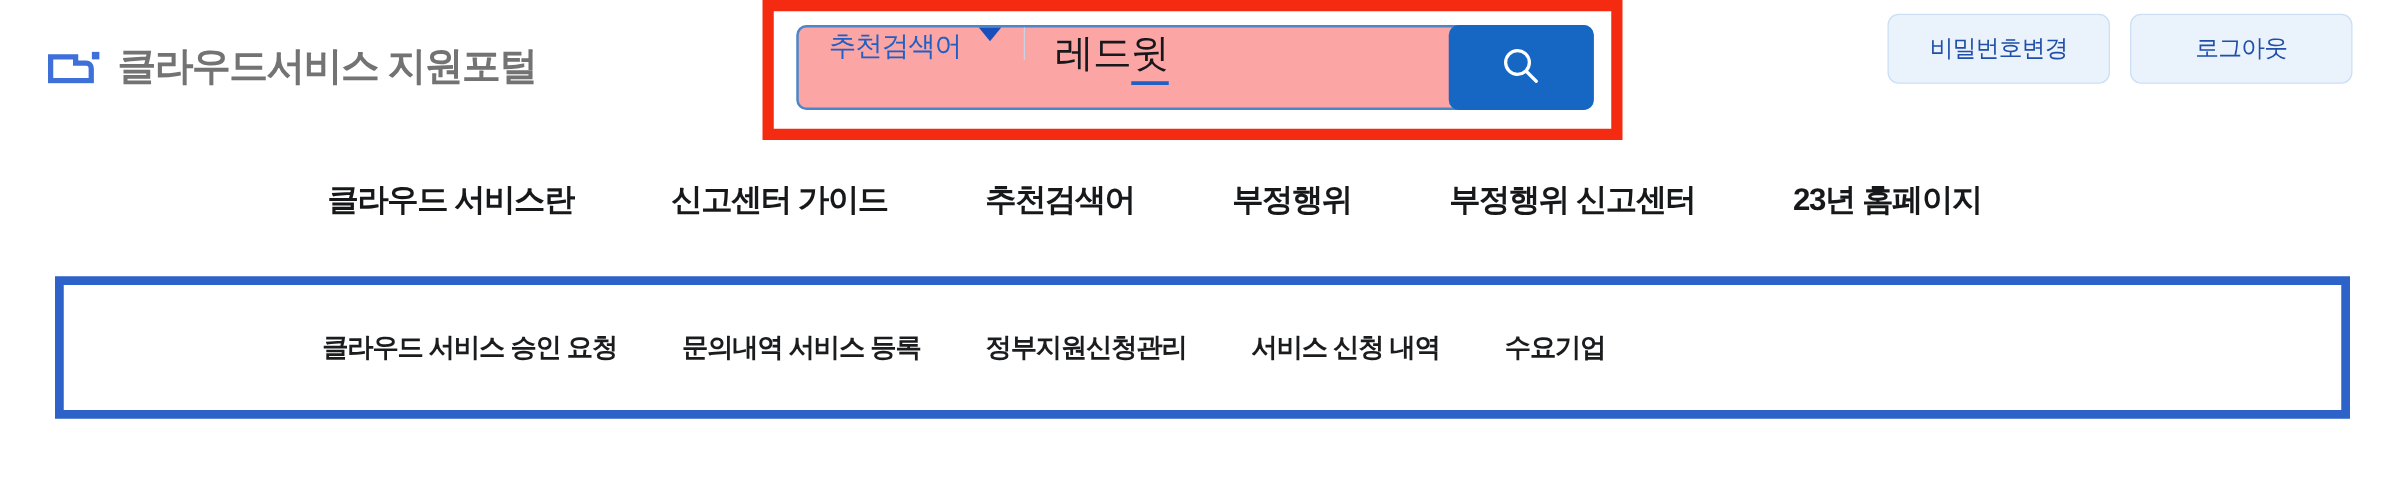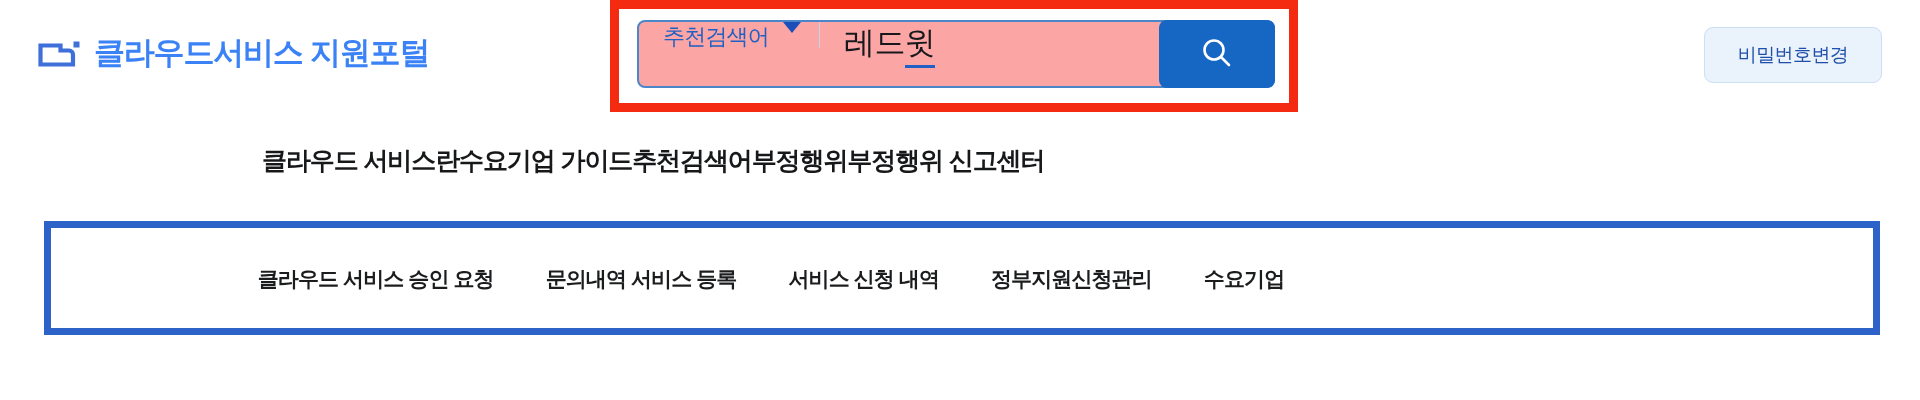--- a/index.html
+++ b/index.html
@@ -36,21 +36,21 @@
   }
   .logo-mark {
     width: 44px;
     height: 27px;
     position: relative;
     flex: 0 0 auto;
   }
   .logo-text {
     font-size: 31px;
     font-weight: 700;
-    color: #3b82f6;
+    color: #737373;
     letter-spacing: -1.2px;
     white-space: nowrap;
     line-height: 1;
     padding-bottom: 2px;
   }
 
   
   .search-highlight {
     position: absolute;
     left: 610px;
@@ -132,21 +132,21 @@
     align-items: center;
     justify-content: center;
     cursor: pointer;
     padding: 0;
   }
 
   
   .account-buttons {
     position: absolute;
     right: 38px;
-    top: 27px;
+    top: 11px;
     display: flex;
     gap: 16px;
   }
   .acct-btn {
     min-width: 178px;
     height: 56px;
     background: #eaf2fc;
     border: 1px solid #cbdff5;
     border-radius: 9px;
     color: #1f4fa8;
@@ -168,20 +168,21 @@
     left: 0;
     top: 132px;
     width: 1920px;
     height: 56px;
     display: flex;
     align-items: center;
   }
   .main-nav-inner {
     display: flex;
     align-items: center;
+    gap: 78px;
     margin-left: 262px;
     text-align: right;
   }
   .main-nav-item {
     font-size: 25px;
     font-weight: 700;
     color: #17181a;
     letter-spacing: -1.1px;
     white-space: nowrap;
     cursor: pointer;
@@ -257,36 +258,38 @@
         <svg width="38" height="38" viewBox="0 0 38 38" xmlns="http://www.w3.org/2000/svg">
           <circle cx="16" cy="16" r="9.5" fill="none" stroke="#ffffff" stroke-width="2.6"></circle>
           <line x1="23" y1="23" x2="31" y2="31" stroke="#ffffff" stroke-width="2.6" stroke-linecap="round"></line>
         </svg>
       </span>
     </button>
   </div>
 
   <div class="account-buttons">
     <div class="acct-btn">비밀번호변경</div>
+    <div class="acct-btn">로그아웃</div>
   </div>
 </div>
 
 <nav class="main-nav">
   <div class="main-nav-inner">
     <span class="main-nav-item">클라우드 서비스란</span>
-    <span class="main-nav-item">수요기업 가이드</span>
+    <span class="main-nav-item">신고센터 가이드</span>
     <span class="main-nav-item">추천검색어</span>
     <span class="main-nav-item">부정행위</span>
     <span class="main-nav-item">부정행위 신고센터</span>
+    <span class="main-nav-item">23년 홈페이지</span>
   </div>
 </nav>
 
 <div class="subnav-box">
   <div class="subnav-inner">
     <div class="subnav-list">
       <span class="subnav-item">클라우드 서비스 승인 요청</span>
       <span class="subnav-item">문의내역 서비스 등록</span>
+      <span class="subnav-item">정부지원신청관리</span>
       <span class="subnav-item">서비스 신청 내역</span>
-      <span class="subnav-item">정부지원신청관리</span>
       <span class="subnav-item">수요기업</span>
     </div>
   </div>
 </div>
 
 </body></html>

